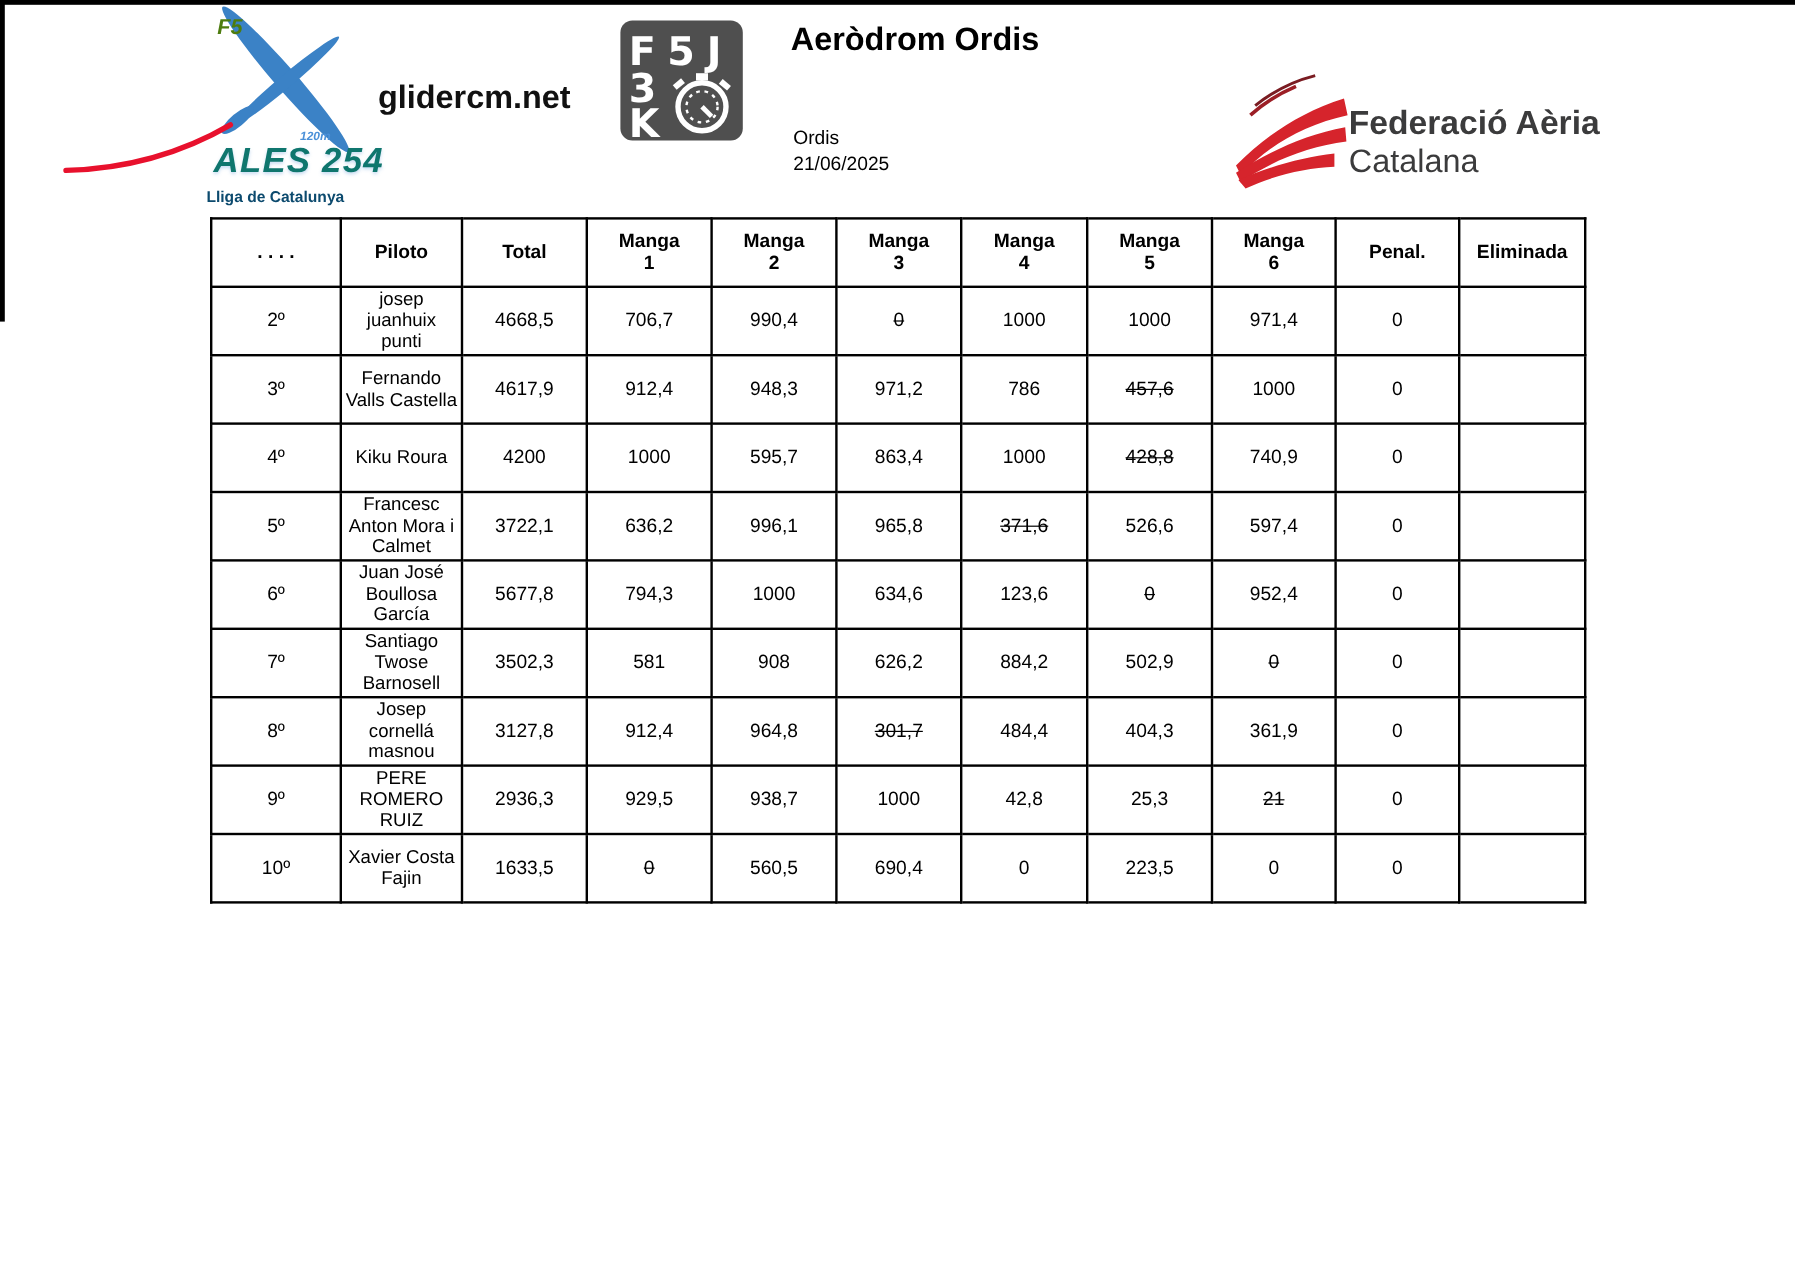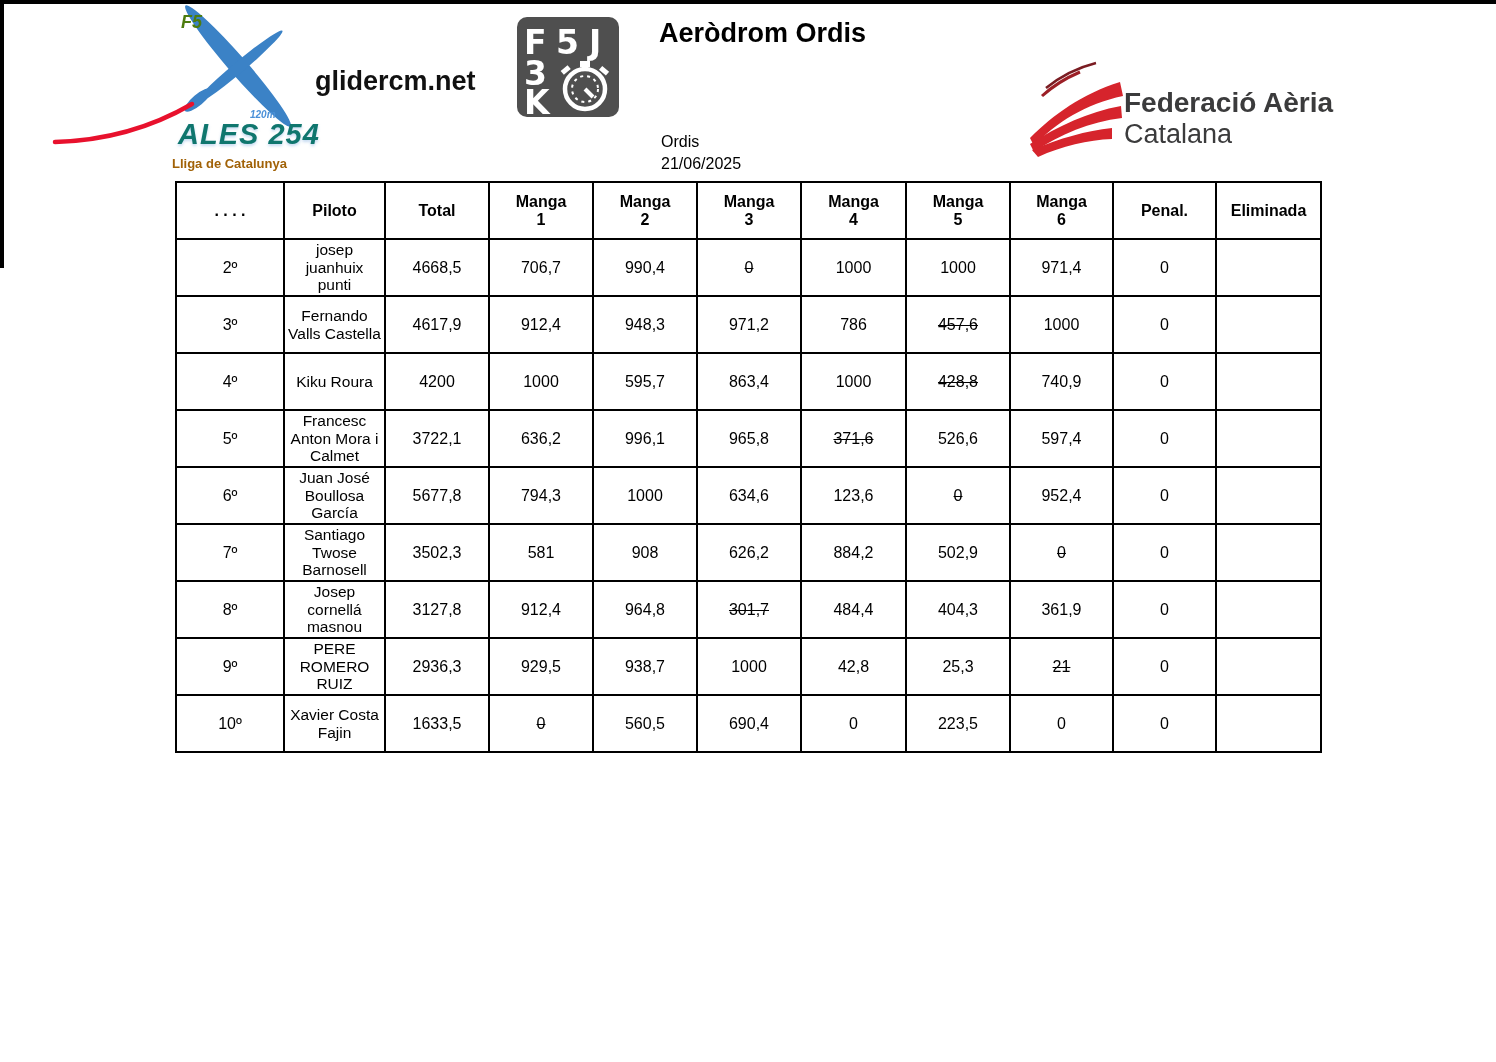--- a/index.html
+++ b/index.html
@@ -16,30 +16,30 @@
   
   .edge-top  { left: 0; top: 0; width: 1496px; height: 4px; background: #000; }
   .edge-left { left: 0; top: 0; width: 4px; height: 268px; background: #000; }
 
   
   .glider-svg { left: 40px; top: 0; }
   .f5-label   { left: 147px; top: 12px; font-size: 18px; font-weight: bold; font-style: italic; color: #4d7c0f; margin-left: 34px; }
   .m120-label { left: 250px; top: 109px; font-size: 10px; font-weight: bold; font-style: italic; color: #4a90d8; text-align: right; }
   .ales-label { left: 178px; top: 118px; font-size: 29px; font-weight: bold; font-style: italic;
                 color: #0f766e; text-shadow: 0 2px 3px rgba(90,150,214,0.35); letter-spacing: 1px; }
-  .lliga-label{ left: 172px; top: 156px; font-size: 13px; font-weight: bold; color: #a16207; text-align: center; }
+  .lliga-label{ left: 172px; top: 156px; font-size: 13px; font-weight: bold; color: #0c4a6e; text-align: center; }
 
   .site-label { left: 315px; top: 66px; font-size: 27px; font-weight: bold; color: #111; }
 
   
   .f5j-logo { left: 517px; top: 17px; width: 102px; height: 100px; background: #4f4f4f; border-radius: 10px; }
 
   
   .event-title { left: 659px; top: 18px; width: 620px; font-size: 27px; font-weight: bold; line-height: 1.15; color: #000; }
-  .event-meta  { left: 661px; top: 105px; font-size: 16px; line-height: 1.35; color: #000; margin-top: 26px; }
+  .event-meta  { left: 661px; top: 105px; font-size: 16px; line-height: 1.35; color: #000; }
 
   
   .fed-swoosh { left: 1016px; top: 58px; }
   .fed-text   { left: 1124px; top: 88px; color: #3b3b3c; }
   .fed-text .l1 { font-size: 28px; font-weight: bold; line-height: 1.1; text-align: right; }
   .fed-text .l2 { font-size: 27px; font-weight: normal; line-height: 1.15; }
 
   
   table.results {
     position: absolute; left: 175px; top: 181px;

